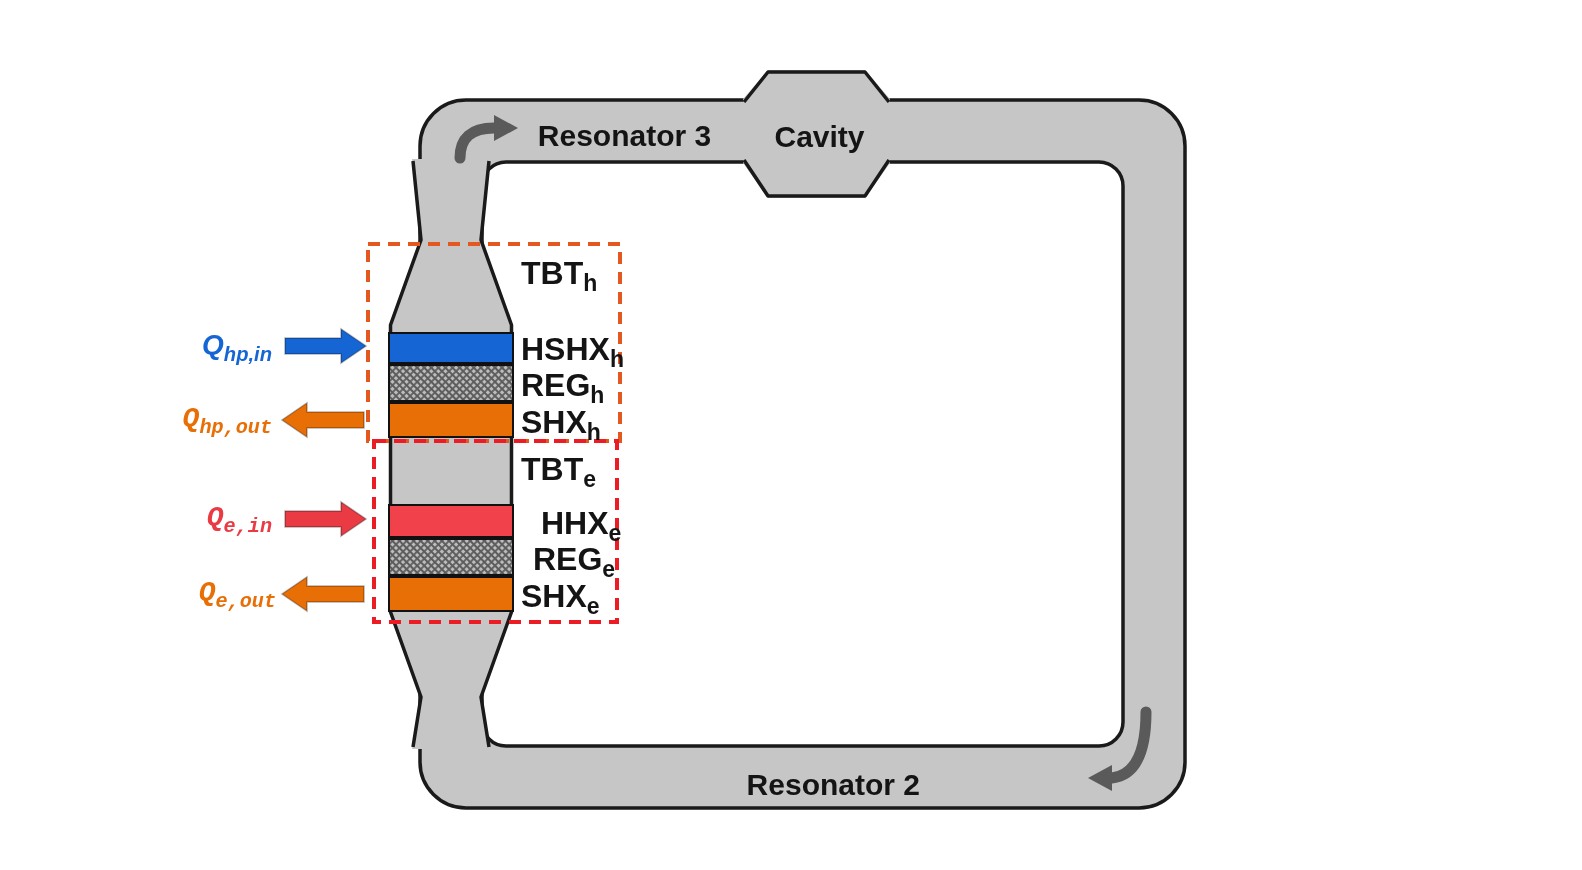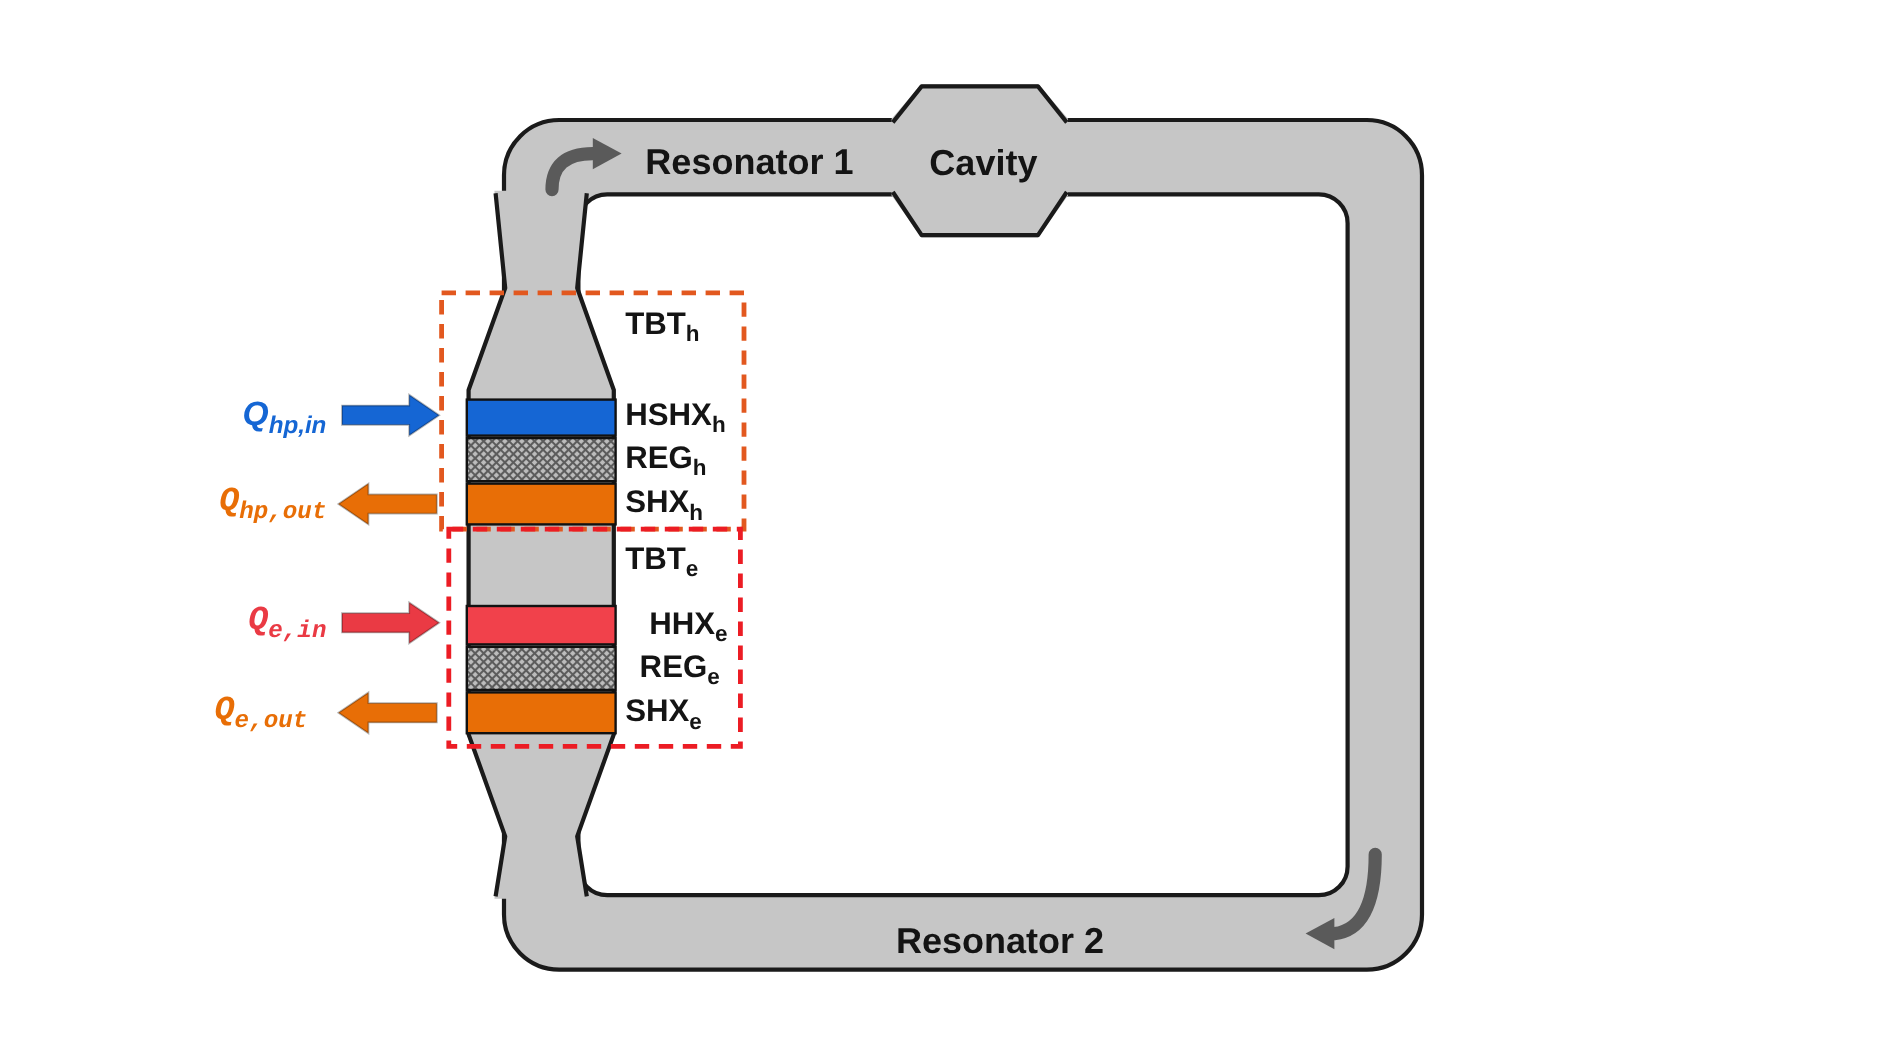--- a/index.html
+++ b/index.html
@@ -12,21 +12,21 @@
   }
   .canvas svg{position:absolute;left:0;top:0;}
   .lbl{
     position:absolute;
     font-weight:700;
     color:#141414;
     line-height:1.15;
     white-space:nowrap;
   }
   .title{font-size:30px;}
-  .stack-lbl{font-size:26px;}
+  .stack-lbl{font-size:32px;}
   .stack-lbl sub,.flow-lbl sub{font-size:0.72em;}
   .flow-lbl{font-size:28px;font-style:italic;text-align:right;}
   .q-hpin{color:#1566d4;}
   .q-out{color:#e86e06;font-family:Liberation Mono, monospace;}
   .q-ein{color:#ea3a44;}
 </style>
 </head>
 <body>
 
 <div class="canvas">
@@ -65,21 +65,21 @@
     <polygon points="494,115 518,128 494,141" fill="#5a5a5a"></polygon>
     <path d="M 1146,712 Q 1146,774 1112,778" fill="none" stroke-width="11" stroke-linecap="round" stroke="#5a5a5a"></path>
     <polygon points="1112,765 1088,778 1112,791" fill="#5a5a5a"></polygon>
 
     <polygon points="285,338 341,338 341,329 366,346 341,363 341,354 285,354" stroke="rgba(0,0,0,0.3)" stroke-width="1.5" fill="#1566d4"></polygon>
     <polygon points="364,412 307,412 307,403 282,420 307,437 307,428 364,428" stroke="rgba(0,0,0,0.3)" stroke-width="1.5" fill="#e86e06"></polygon>
     <polygon points="285,511 341,511 341,502 366,519 341,536 341,527 285,527" stroke="rgba(0,0,0,0.3)" stroke-width="1.5" fill="#ea3a44"></polygon>
     <polygon points="364,586 307,586 307,577 282,594 307,611 307,602 364,602" stroke="rgba(0,0,0,0.3)" stroke-width="1.5" fill="#e86e06"></polygon>
   </svg>
 
-  <div class="lbl title" style="left:512px;top:119px;width:225px;text-align:center;">Resonator 1</div>
+  <div class="lbl title" style="left:512px;top:119px;width:225px;text-align:center;">Resonator 3</div>
   <div class="lbl title" style="left:757px;top:120px;width:125px;text-align:center;">Cavity</div>
   <div class="lbl title" style="left:698px;top:768px;width:222px;text-align:right;">Resonator 2</div>
 
   <div class="lbl stack-lbl" style="left:521px;top:255px;">
     <span>TBT</span><sub>h</sub>
   </div>
   <div class="lbl stack-lbl" style="left:521px;top:331px;">
     <span>HSHX</span><sub>h</sub>
   </div>
   <div class="lbl stack-lbl" style="left:521px;top:367px;">
@@ -104,17 +104,17 @@
 
   <div class="lbl flow-lbl q-hpin" style="left:140px;top:329px;width:132px;">
     <span>Q</span><sub>hp,in</sub>
   </div>
   <div class="lbl flow-lbl q-out" style="left:140px;top:403px;width:132px;">
     <span>Q</span><sub>hp,out</sub>
   </div>
   <div class="lbl flow-lbl q-ein" style="left:140px;top:502px;width:132px;font-family:Liberation Mono, monospace;">
     <span>Q</span><sub>e,in</sub>
   </div>
-  <div class="lbl flow-lbl q-out" style="left:124px;top:577px;width:132px;">
+  <div class="lbl flow-lbl q-out" style="left:144px;top:577px;width:132px;">
     <span>Q</span><sub>e,out</sub>
   </div>
 
 </div>
 
 </body></html>

